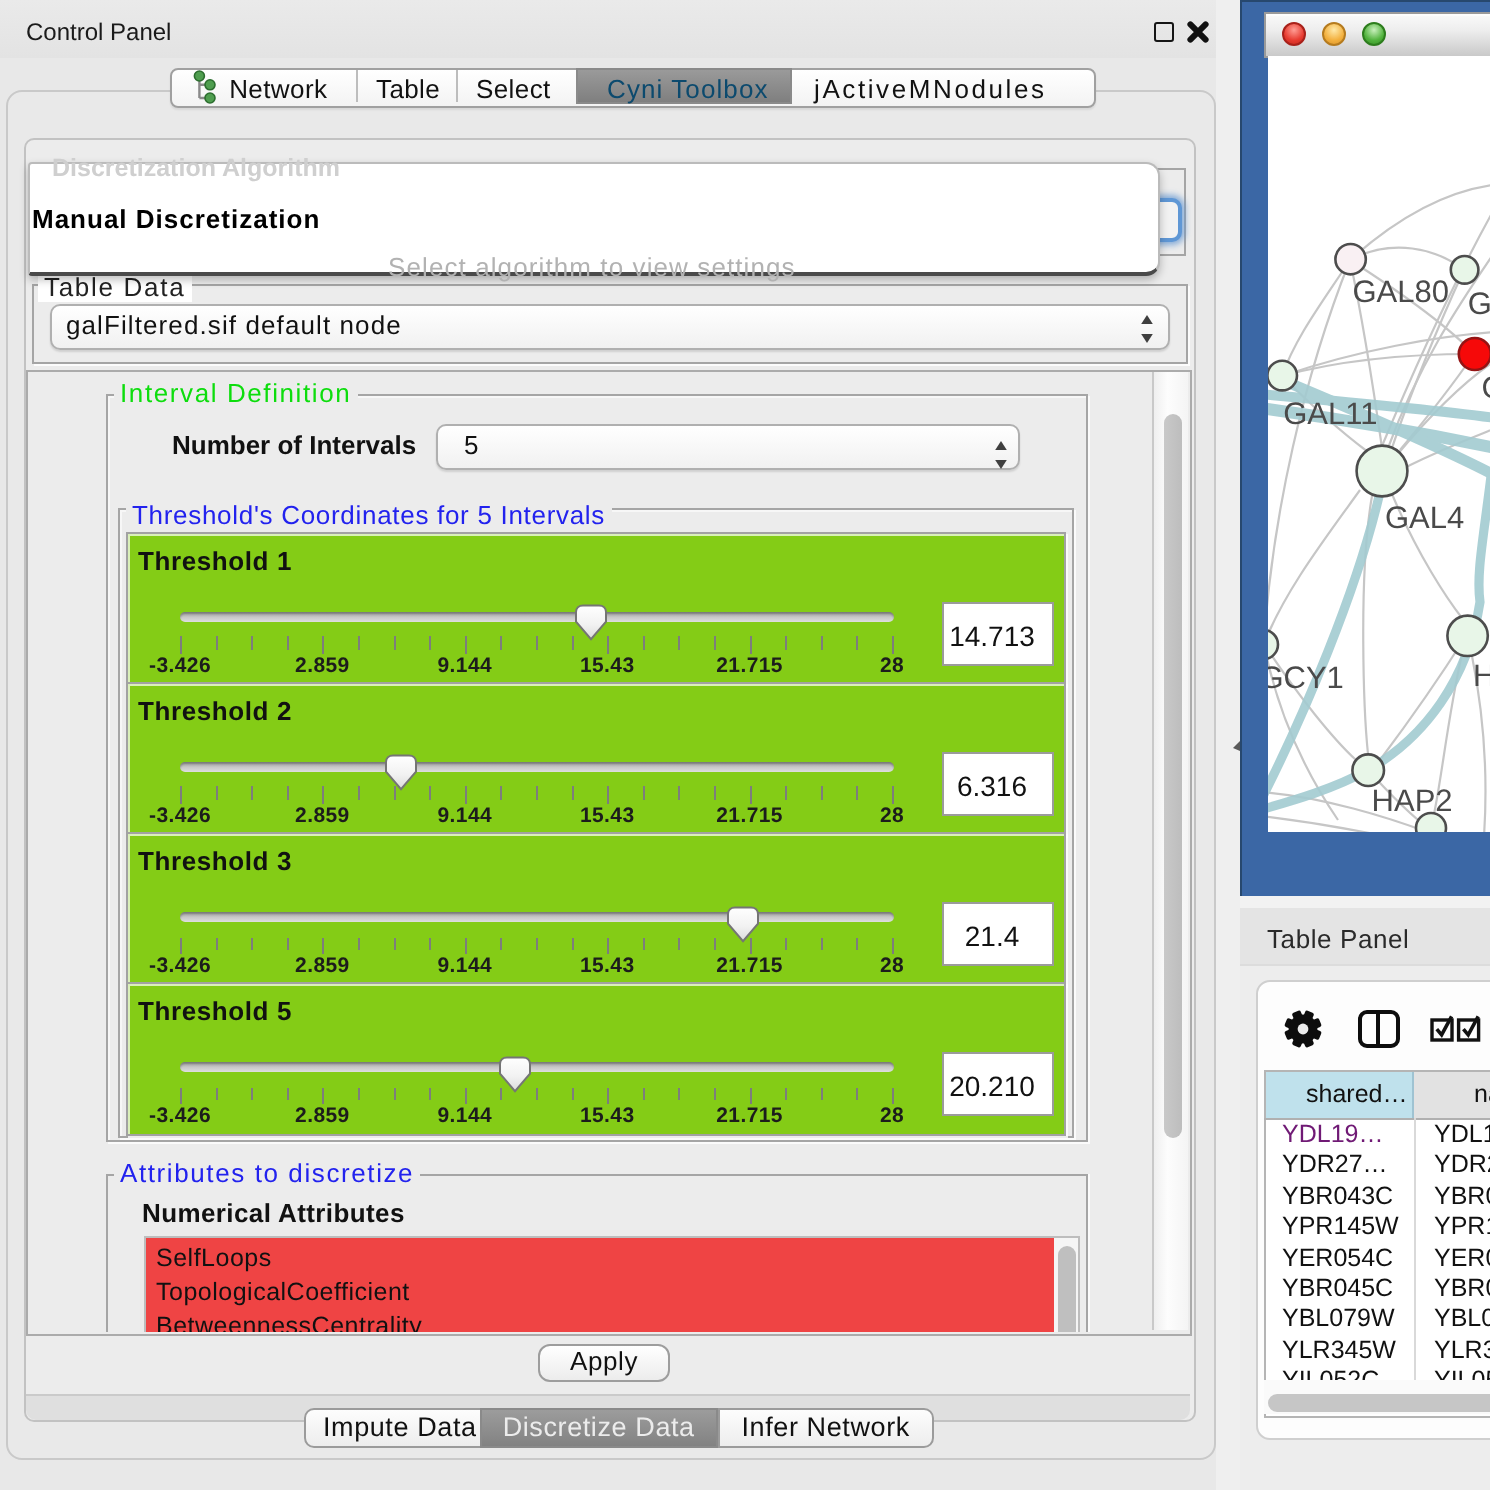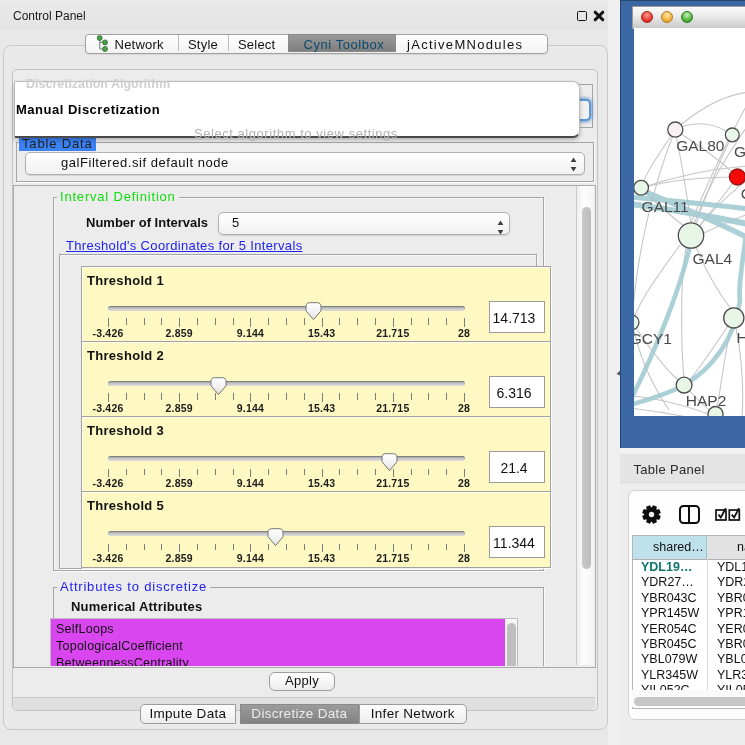--- a/index.html
+++ b/index.html
@@ -2,21 +2,21 @@
 <html><head>
 <meta charset="utf-8">
 <style>
   html,body{margin:0;padding:0;}
   body{width:745px;height:745px;overflow:hidden;font-family:"Liberation Sans",sans-serif;}
   #app{position:absolute;top:0;left:0;width:745px;height:745px;background:#e8e8e8;overflow:hidden;transform:translateZ(0);will-change:transform;}
   .abs{position:absolute;}
   .gtitle{position:absolute;padding:0 3px;background:#ececec;line-height:12px;}
   .combo{position:absolute;border:1px solid #b0b0b0;border-radius:5px;background:linear-gradient(#ffffff,#f1f1f1);box-shadow:0 1px 1px rgba(0,0,0,.12);}
   .vlabel{position:absolute;transform:translateX(-50%);font-size:10.5px;font-weight:bold;color:#1c1c1c;letter-spacing:0.2px;}
-  .thr{position:absolute;left:63px;width:468px;height:75px;border:1px solid #a2a2a2;box-shadow:inset 1px 1px 0 rgba(255,255,255,.7),1px 1px 0 rgba(255,255,255,.8);background:#fef9c3;margin-left:18px;}
+  .thr{position:absolute;left:63px;width:468px;height:75px;border:1px solid #a2a2a2;box-shadow:inset 1px 1px 0 rgba(255,255,255,.7),1px 1px 0 rgba(255,255,255,.8);background:#84cc16;}
   .thr .tl{position:absolute;left:5px;top:6px;font-size:13px;font-weight:bold;color:#111;letter-spacing:.3px;}
   .track{position:absolute;left:26px;top:39px;width:357px;height:5px;border-radius:3px;background:linear-gradient(#9e9e9e,#c9c9c9 55%,#dedede);box-shadow:inset 0 1px 1px rgba(0,0,0,.25);}
   .ticks1{position:absolute;left:26px;top:51.5px;width:358px;height:6.5px;background:repeating-linear-gradient(to right,#7d7d7d 0 1px,transparent 1px 17.8px);}
   .ticks2{position:absolute;left:26px;top:51.5px;width:358px;height:8.5px;background:repeating-linear-gradient(to right,#7d7d7d 0 1px,transparent 1px 71.2px);}
   .vbox{position:absolute;left:406.5px;top:34px;width:49px;height:30px;background:#fff;border:1px solid #9b9b9b;font-size:14px;color:#111;text-align:center;line-height:33px;padding-right:5px;}
   .thumb{position:absolute;top:35.5px;width:17px;height:19px;margin-left:-8.5px;}
   .lab{white-space:pre;}
   .btab{top:704px;height:19.5px;border:1px solid #9b9b9b;box-sizing:border-box;font-size:13.5px;text-align:center;line-height:18px;letter-spacing:.3px;}
 </style>
 </head>
@@ -41,33 +41,33 @@
   <div class="abs" style="left:288px;top:33.8px;width:108.3px;height:18.6px;background:linear-gradient(#9a9a9a,#7f7f7f);border:1px solid #8a8a8a;box-sizing:border-box;"></div>
   <div class="abs" style="left:177.8px;top:35px;width:1px;height:16px;background:#bdbdbd;"></div>
   <div class="abs" style="left:228px;top:35px;width:1px;height:16px;background:#bdbdbd;"></div>
   <svg class="abs" style="left:96px;top:35px;" width="14" height="17">
     <path d="M3.7,3 V14 M3.7,7.4 H9 M3.7,14 H9" stroke="#8a8a8a" stroke-width="1.2" fill="none"></path>
     <circle cx="3.7" cy="3" r="2.5" fill="#4f9e4f" stroke="#2c6e2f" stroke-width=".8"></circle>
     <circle cx="9" cy="7.4" r="2.5" fill="#4f9e4f" stroke="#2c6e2f" stroke-width=".8"></circle>
     <circle cx="9" cy="14" r="2.5" fill="#4f9e4f" stroke="#2c6e2f" stroke-width=".8"></circle>
   </svg>
   <div class="abs lab" style="left:114.6px;top:36.8px;font-size:13px;color:#111;letter-spacing:.2px;">Network</div>
-  <div class="abs lab" style="left:188px;top:36.8px;font-size:13px;color:#111;letter-spacing:.2px;">Style</div>
+  <div class="abs lab" style="left:188px;top:36.8px;font-size:13px;color:#111;letter-spacing:.2px;">Table</div>
   <div class="abs lab" style="left:238px;top:36.8px;font-size:13px;color:#111;letter-spacing:.2px;">Select</div>
   <div class="abs lab" style="left:303.5px;top:36.8px;font-size:13px;color:#0c4a6e;letter-spacing:.55px;">Cyni Toolbox</div>
   <div class="abs lab" style="left:407px;top:36.8px;font-size:13px;color:#111;letter-spacing:1.3px;">jActiveMNodules</div>
 
   <div class="abs" style="left:578px;top:84px;width:14px;height:42px;border-top:1px solid #a5a5a5;border-right:1px solid #a5a5a5;border-bottom:1px solid #a5a5a5;"></div>
 
   <div class="abs" style="left:575px;top:99px;width:12px;height:18px;border-radius:5px;background:#f2f2f2;border:2px solid #5f97d5;box-shadow:0 0 3px 1.5px rgba(96,148,208,.75);"></div>
 
   <div class="abs" style="left:16px;top:142px;width:576px;height:38px;border:1px solid #a5a5a5;box-shadow:1px 1px 0 rgba(255,255,255,.85);"></div>
-  <div class="abs lab" style="left:19px;top:136px;background:#3b82f6;padding:0 3px;font-size:13px;color:#222;letter-spacing:.85px;">Table Data</div>
+  <div class="abs lab" style="left:19px;top:136px;background:#ffffff;padding:0 3px;font-size:13px;color:#222;letter-spacing:.85px;">Table Data</div>
   <div class="combo" style="left:25px;top:152px;width:558px;height:21px;"></div>
-  <div class="abs lab" style="left:33px;top:155px;font-size:13px;color:#111;letter-spacing:.55px;margin-left:28px;">galFiltered.sif default node</div>
+  <div class="abs lab" style="left:33px;top:155px;font-size:13px;color:#111;letter-spacing:.55px;">galFiltered.sif default node</div>
   <svg class="abs" style="left:570px;top:156.5px;" width="7" height="15">
       <path d="M3.5,0.5 L6.4,5 L0.6,5 Z" fill="#3f3f3f"></path>
       <path d="M3.5,14.5 L6.4,10 L0.6,10 Z" fill="#3f3f3f"></path>
     </svg>
 
   <div class="abs" style="left:13px;top:185px;width:581px;height:481px;background:#ececec;border:1px solid #ababab;"></div>
 
   <div class="abs" style="left:576px;top:186px;width:17px;height:479px;background:linear-gradient(to right,#efefef,#fdfdfd 40%,#f4f4f4);border-left:1px solid #c9c9c9;"></div>
   <div class="abs" style="left:582px;top:207px;width:9px;height:362px;background:linear-gradient(to right,#c9c9c9,#bdbdbd);border-radius:5px;"></div>
 
@@ -76,21 +76,21 @@
 
   <div class="abs lab" style="left:86px;top:215px;font-size:13px;font-weight:bold;color:#111;">Number of Intervals</div>
   <div class="combo" style="left:218px;top:212px;width:290px;height:21px;"></div>
   <div class="abs lab" style="left:232px;top:215px;font-size:13px;color:#111;">5</div>
   <svg class="abs" style="left:496.5px;top:220px;" width="7" height="15">
       <path d="M3.5,0.5 L6.4,5 L0.6,5 Z" fill="#3f3f3f"></path>
       <path d="M3.5,14.5 L6.4,10 L0.6,10 Z" fill="#3f3f3f"></path>
     </svg>
 
   <div class="abs" style="left:59px;top:254px;width:476px;height:313px;border:1px solid #a5a5a5;box-shadow:1px 1px 0 rgba(255,255,255,.8),inset 1px 1px 0 rgba(255,255,255,.6);"></div>
-  <div class="gtitle lab" style="left:63px;top:240px;font-size:13px;color:#2222ee;letter-spacing:.35px;text-decoration:underline;">Threshold's Coordinates for 5 Intervals</div>
+  <div class="gtitle lab" style="left:63px;top:252px;font-size:13px;color:#2222ee;letter-spacing:.35px;">Threshold's Coordinates for 5 Intervals</div>
 
   <svg width="0" height="0" style="position:absolute">
       <defs>
         <linearGradient id="thg" x1="0" y1="0" x2="0" y2="1">
           <stop offset="0" stop-color="#ffffff"></stop>
           <stop offset=".55" stop-color="#f2f2f2"></stop>
           <stop offset="1" stop-color="#dcdcdc"></stop>
         </linearGradient>
       </defs>
     </svg>
@@ -149,37 +149,37 @@
     <div class="ticks2"></div>
     <span class="vlabel" style="left:26.0px;top:60px;">-3.426</span>
       <span class="vlabel" style="left:97.2px;top:60px;">2.859</span>
       <span class="vlabel" style="left:168.4px;top:60px;">9.144</span>
       <span class="vlabel" style="left:239.6px;top:60px;">15.43</span>
       <span class="vlabel" style="left:310.8px;top:60px;">21.715</span>
       <span class="vlabel" style="left:382.0px;top:60px;">28</span>
     <svg class="thumb" style="left:193.3px;" width="17" height="19" viewBox="0 0 17 19">
       <path d="M1,4 C1,2 2.5,0.7 4.5,0.7 H12.5 C14.5,0.7 16,2 16,4 V8.8 L8.5,17.6 L1,8.8 Z" fill="url(#thg)" stroke="#757575" stroke-width="1"></path>
     </svg>
-    <div class="vbox lab">11.344</div>
+    <div class="vbox lab">20.210</div>
   </div>
 
   <div class="abs" style="left:53px;top:587px;width:489px;height:78px;border:1px solid #a5a5a5;border-bottom:none;box-shadow:1px 0 0 rgba(255,255,255,.8);"></div>
   <div class="gtitle lab" style="left:57px;top:581px;font-size:13px;color:#2222ee;letter-spacing:.8px;">Attributes to discretize</div>
   <div class="abs lab" style="left:71px;top:599px;font-size:13px;font-weight:bold;color:#111;letter-spacing:.2px;">Numerical Attributes</div>
-  <div class="abs" style="left:50px;top:618px;width:466px;height:47px;background:#d946ef;border:1px solid #bdbdbd;border-bottom:none;overflow:hidden;">
+  <div class="abs" style="left:72px;top:618px;width:466px;height:47px;background:#ef4444;border:1px solid #bdbdbd;border-bottom:none;overflow:hidden;">
     <div class="lab" style="position:absolute;left:5px;top:3px;font-size:12.5px;color:#111;letter-spacing:.25px;">SelfLoops</div>
     <div class="lab" style="position:absolute;left:5px;top:20px;font-size:12.5px;color:#111;letter-spacing:.25px;">TopologicalCoefficient</div>
     <div class="lab" style="position:absolute;left:5px;top:37px;font-size:12.5px;color:#111;letter-spacing:.25px;">BetweennessCentrality</div>
     <div style="position:absolute;right:0;top:0;width:12px;height:47px;background:#f5f5f5;"></div>
     <div style="position:absolute;right:1.5px;top:3.5px;width:9px;height:50px;background:#bfbfbf;border-radius:5px;"></div>
   </div>
 
   <div class="abs" style="left:269px;top:672px;width:64px;height:16.5px;background:linear-gradient(#ffffff,#ececec);border:1px solid #9d9d9d;border-radius:6px;font-size:13px;color:#111;text-align:center;line-height:16px;letter-spacing:.3px;">Apply</div>
 
-  <div class="abs btab" style="left:140px;width:95.8px;background:linear-gradient(#fdfdfd,#ededed);border-radius:5px 0 0 5px;color:#111;">Impute Data</div>
+  <div class="abs btab" style="left:152px;width:95.8px;background:linear-gradient(#fdfdfd,#ededed);border-radius:5px 0 0 5px;color:#111;">Impute Data</div>
   <div class="abs btab" style="left:239.8px;width:119.1px;background:linear-gradient(#9c9c9c,#828282);border-color:#8a8a8a;color:#ececec;">Discretize Data</div>
   <div class="abs btab" style="left:358.9px;width:107.9px;background:linear-gradient(#fdfdfd,#ededed);border-radius:0 5px 5px 0;color:#111;">Infer Network</div>
 
   <div class="abs" style="left:14px;top:81px;width:564px;height:54px;background:#ffffff;border:1px solid #bbb;border-bottom:2px solid #4a4a4a;border-radius:2px 7px 7px 2px;box-shadow:0 2px 4px rgba(0,0,0,.25);"></div>
   <div class="abs lab" style="left:26px;top:77px;font-size:12.5px;font-weight:bold;color:#cfcfcf;">Discretization Algorithm</div>
   <div class="abs lab" style="left:194px;top:82px;font-size:13px;color:#b2b2b2;letter-spacing:.55px;margin-top:44px;">Select algorithm to view settings</div>
   <div class="abs lab" style="left:16px;top:102px;font-size:13px;font-weight:bold;color:#000;letter-spacing:.5px;">Manual Discretization</div>
 
   <div class="abs" style="left:608px;top:0;width:12px;height:745px;background:#efefef;"></div>
   <svg class="abs" style="left:615.5px;top:369.5px;" width="5" height="6">
@@ -288,21 +288,21 @@
     <path d="M16.7,9.6 L19.1,12.4 L24.1,3.2" stroke="#111" stroke-width="1.8" fill="none"></path>
   </svg>
   <div class="abs" style="left:632px;top:535px;width:113px;height:172px;background:#ffffff;border:1px solid #b5b5b5;border-right:none;overflow:hidden;"></div>
   <div class="abs" style="left:632.5px;top:535.5px;width:74.5px;height:23px;background:#bfe1ec;border-right:1px solid #9fc3d2;box-sizing:border-box;"></div>
   <div class="abs" style="left:707px;top:535.5px;width:38px;height:23px;background:#e2e2e2;"></div>
   <div class="abs" style="left:632.5px;top:558%;"></div>
   <div class="abs lab" style="left:653px;top:540px;font-size:12.5px;color:#111;">shared…</div>
   <div class="abs lab" style="left:737px;top:540px;font-size:12.5px;color:#111;">na…</div>
   <div class="abs" style="left:632px;top:558.5px;width:113px;height:1px;background:#b0b0b0;"></div>
   <div class="abs" style="left:707px;top:558.5px;width:1px;height:135px;background:#d9d9d9;"></div>
-  <div class="abs lab" style="left:641px;top:560.0px;font-size:12.5px;color:#0f766e;font-weight:bold;">YDL19…</div>
+  <div class="abs lab" style="left:641px;top:560.0px;font-size:12.5px;color:#701a75;">YDL19…</div>
 <div class="abs lab" style="left:717px;top:560.0px;font-size:12.5px;color:#111;">YDL194W</div>
 <div class="abs lab" style="left:641px;top:575.4px;font-size:12.5px;color:#111;">YDR27…</div>
 <div class="abs lab" style="left:717px;top:575.4px;font-size:12.5px;color:#111;">YDR277C</div>
 <div class="abs lab" style="left:641px;top:590.8px;font-size:12.5px;color:#111;">YBR043C</div>
 <div class="abs lab" style="left:717px;top:590.8px;font-size:12.5px;color:#111;">YBR043C</div>
 <div class="abs lab" style="left:641px;top:606.2px;font-size:12.5px;color:#111;">YPR145W</div>
 <div class="abs lab" style="left:717px;top:606.2px;font-size:12.5px;color:#111;">YPR145W</div>
 <div class="abs lab" style="left:641px;top:621.6px;font-size:12.5px;color:#111;">YER054C</div>
 <div class="abs lab" style="left:717px;top:621.6px;font-size:12.5px;color:#111;">YER054C</div>
 <div class="abs lab" style="left:641px;top:637.0px;font-size:12.5px;color:#111;">YBR045C</div>

